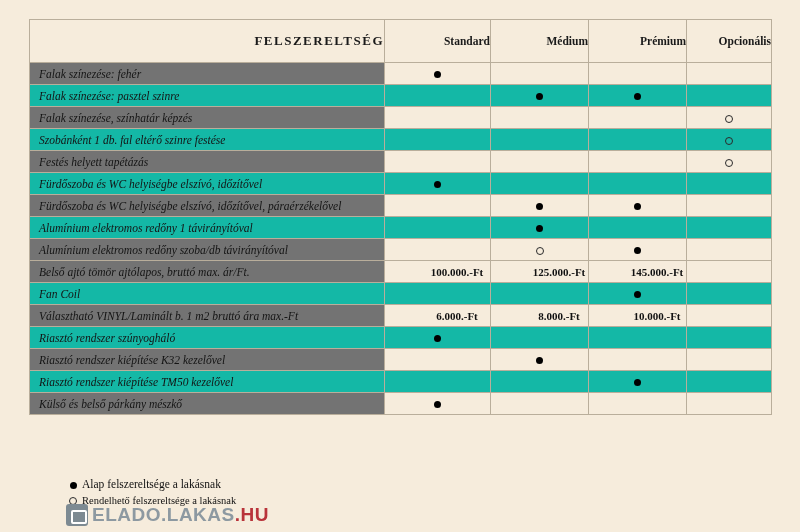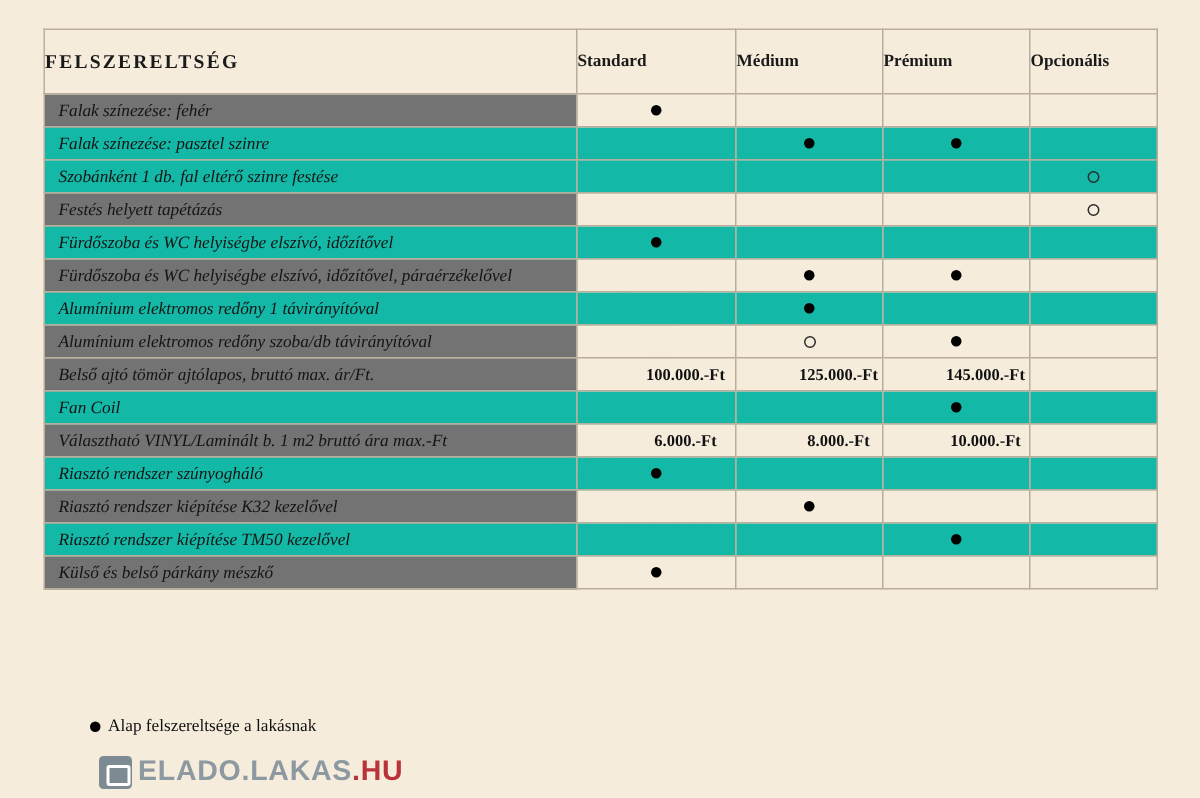--- a/index.html
+++ b/index.html
@@ -61,21 +61,21 @@
     border: 1px solid #b9ae9b;
     padding: 0;
     vertical-align: middle;
   }
   thead th {
     height: 42px;
     font-family: "Liberation Serif", serif;
     font-weight: bold;
     font-size: 11.5px;
     color: #1a1a1a;
-    text-align: left;
+    text-align: right;
     background: #f6ecdc;
   }
   thead th.feat-head {
     font-size: 13px;
     letter-spacing: 1.5px;
   }
   tbody td.feature {
     font-style: italic;
     font-size: 11.5px;
     color: #141414;
@@ -113,21 +113,21 @@
   td.mark .price {
     font-family: "Liberation Serif", serif;
     font-weight: bold;
     font-size: 11px;
     color: #111;
     margin-left: 39px;
   }
   
   #legend {
     position: absolute;
-    left: 54px;
+    left: 64px;
     top: 476px;
     z-index: 10;
   }
   #legend .leg-row {
     display: flex;
     align-items: center;
     height: 16px;
   }
   #legend .leg-mark {
     width: 18px;
@@ -229,20 +229,27 @@
           <td class="mark"></td>
           <td class="mark"></td>
         </tr>
         <tr class="alt">
           <td class="feature">Falak színezése: pasztel szinre</td>
           <td class="mark"></td>
           <td class="mark"><span class="dot-full"></span></td>
           <td class="mark"><span class="dot-full"></span></td>
           <td class="mark"></td>
         </tr>
+        <tr>
+          <td class="feature">Falak színezése, színhatár képzés</td>
+          <td class="mark"></td>
+          <td class="mark"></td>
+          <td class="mark"></td>
+          <td class="mark"><span class="dot-open"></span></td>
+        </tr>
         <tr class="alt">
           <td class="feature">Szobánként 1 db. fal eltérő szinre festése</td>
           <td class="mark"></td>
           <td class="mark"></td>
           <td class="mark"></td>
           <td class="mark"><span class="dot-open"></span></td>
         </tr>
         <tr>
           <td class="feature">Festés helyett tapétázás</td>
           <td class="mark"></td>
@@ -328,20 +335,24 @@
           <td class="mark"></td>
         </tr>
       </tbody>
   </table>
 
   <div id="legend">
     <div class="leg-row first">
       <span class="leg-mark"><span class="dot-full"></span></span>
       <span class="leg-label">Alap felszereltsége a lakásnak</span>
     </div>
+    <div class="leg-row second">
+      <span class="leg-mark"><span class="dot-open"></span></span>
+      <span class="leg-label">Rendelhető felszereltsége a lakásnak</span>
+    </div>
   </div>
 
   <div id="footer-logo">
     <span class="badge"></span>
     <span class="wordmark"><span>ELADO.LAKAS</span><span class="hu">.HU</span></span>
   </div>
 
 </div>
 
 </body></html>

